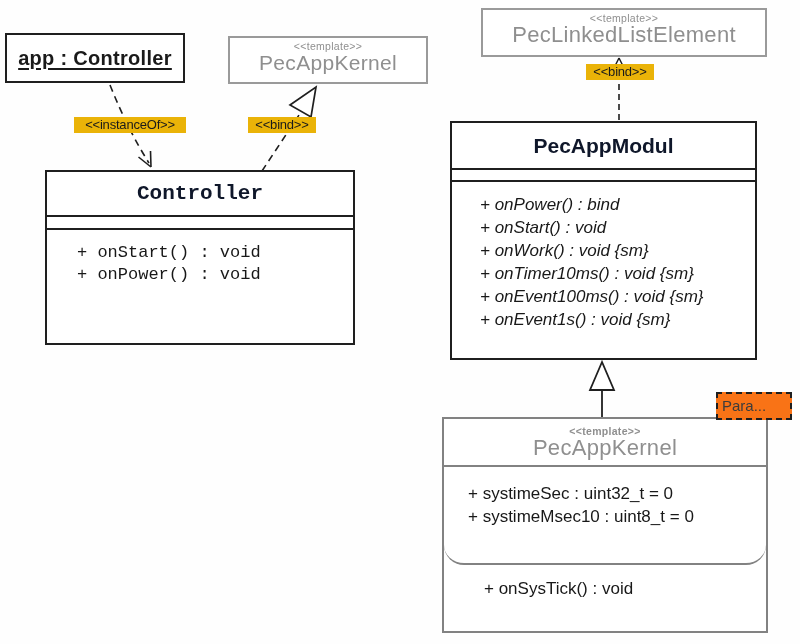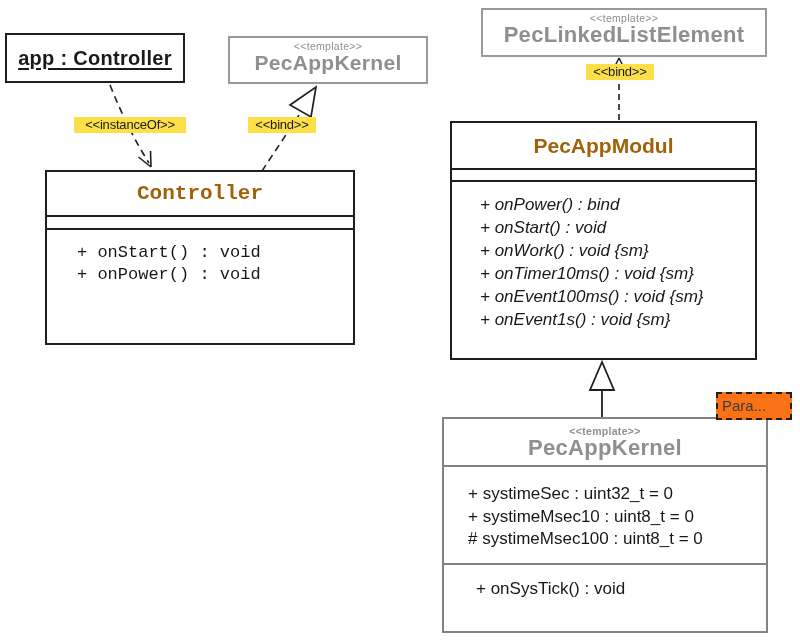--- a/index.html
+++ b/index.html
@@ -19,55 +19,55 @@
     font-weight:bold; font-size:20px; color:#1a1a1a;
     text-decoration:underline; text-underline-offset:3px; letter-spacing:.3px;
   }
 
   
   .tmpl-box {
     border:2px solid #9a9a9a; background:#fff; color:#8f8f8f;
     text-align:center; padding-top:2px;
   }
   .tmpl-st  { font-size:10.5px; line-height:12px; letter-spacing:.3px; }
-  .tmpl-nm  { font-size:21px; font-weight:bold; line-height:22px; letter-spacing:.3px; }
+  .tmpl-nm  { font-size:21px; font-weight:normal; line-height:22px; letter-spacing:.3px; }
   .tmpl-pkg { font-size:9.5px; line-height:11px; }
 
   
   .class-box { border:2px solid #1f1f1f; background:#fff; }
   .cb-title {
     display:flex; flex-direction:column; align-items:center; justify-content:center;
-    font-weight:bold; font-size:21px; color:#a16207;
+    font-weight:bold; font-size:21px; color:#0f172a;
     border-bottom:2px solid #1f1f1f;
   }
   .cb-empty { border-bottom:2px solid #1f1f1f; }
   .cb-list div { font-size:17px; line-height:23px; color:#181818; white-space:nowrap; }
 
   
   .gray-cls { border:2px solid #828282; }
   .gray-cls .cb-title { border-bottom:2px solid #828282; color:#8f8f8f; }
   .gray-cls .cb-attrs { border-bottom:2px solid #828282; }
   .gray-cls .tmpl-st { line-height:11px; }
   .gray-cls .tmpl-nm { font-size:22px; }
 
   .ops-modul { padding:11px 4px 0 28px; font-style:italic; }
   .ops-ctrl  { padding:12px 4px 0 30px; }
-  .attrs-krn { padding:16px 4px 0 24px; }
+  .attrs-krn { padding:16px 4px 0 24px;border-radius:20px; }
   .attrs-krn div { line-height:22.5px; }
-  .ops-krn   { padding:12px 4px 0 32px; }
+  .ops-krn   { padding:12px 4px 0 40px; }
 
   
   .para-box {
     border:2px dashed #1f1f1f; background:#f97316;
     font-size:15px; color:#3c3c3c; line-height:24px; padding-left:4px;
   }
 
   
   .rel-label {
-    background:#fde047; font-size:13px; color:#1a1a1a;
+    background:#eab308; font-size:13px; color:#1a1a1a;
     text-align:center; line-height:16px; letter-spacing:-.2px; white-space:nowrap;
   }
 
   svg.arrows { position:absolute; left:0; top:0; pointer-events:none; }
 </style>
 </head>
 <body>
 
 <div class="canvas">
 
@@ -123,21 +123,20 @@
   </div>
 
   <div class="abs class-box gray-cls" style="left:442px; top:417px; width:326px; height:216px;">
     <div class="cb-title" style="height:48px;">
       <div class="tmpl-st">&lt;&lt;template&gt;&gt;</div>
       <div class="tmpl-nm">PecAppKernel</div>
     </div>
     <div class="cb-list cb-attrs attrs-krn" style="height:98px;">
       <div>+ systimeSec : uint32_t = 0</div>
       <div>+ systimeMsec10 : uint8_t = 0</div>
-      <div># systimeMsec100 : uint8_t = 0</div>
     </div>
     <div class="cb-list ops-krn">
       <div>+ onSysTick() : void</div>
     </div>
   </div>
 
   <div class="abs para-box" style="left:716px; top:392px; width:76px; height:28px;">
     <span>Para...</span>
   </div>
 

